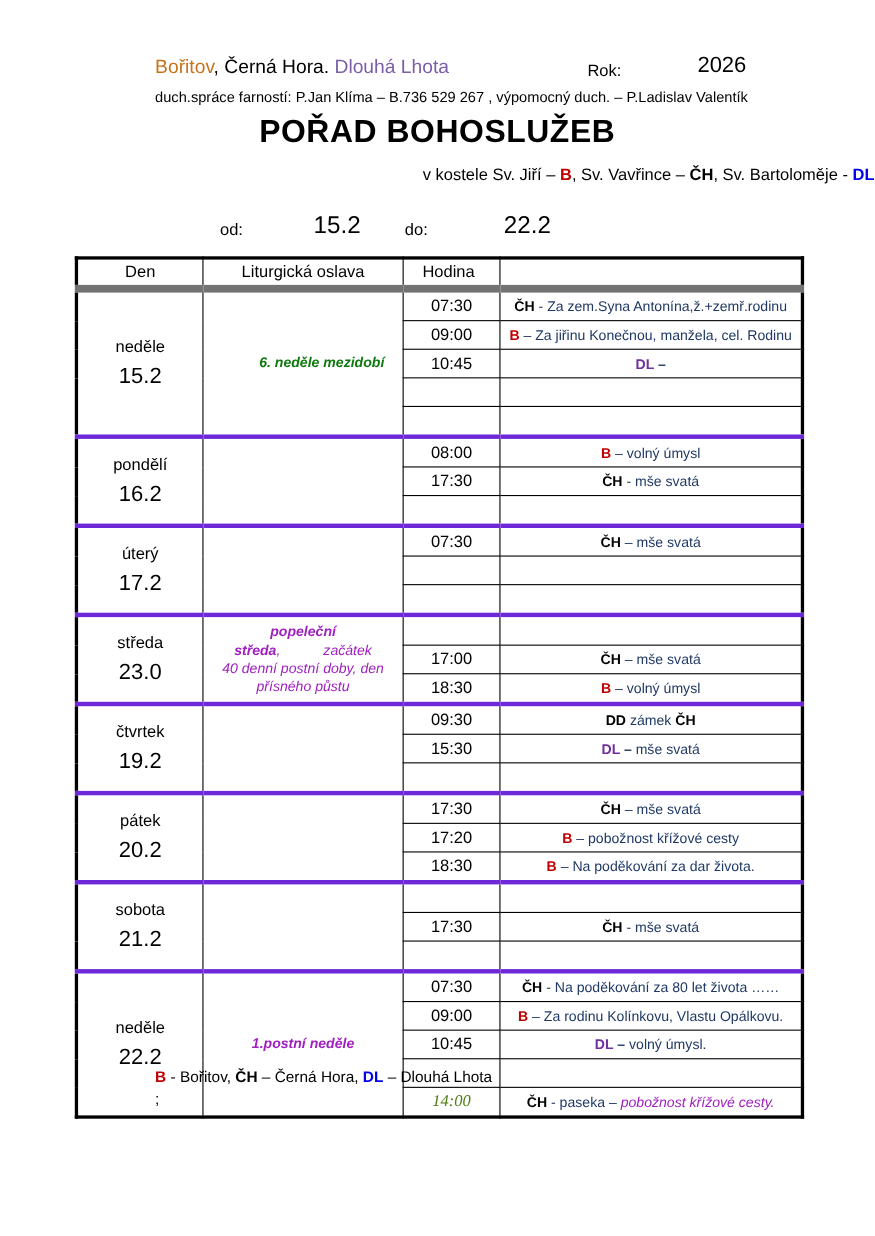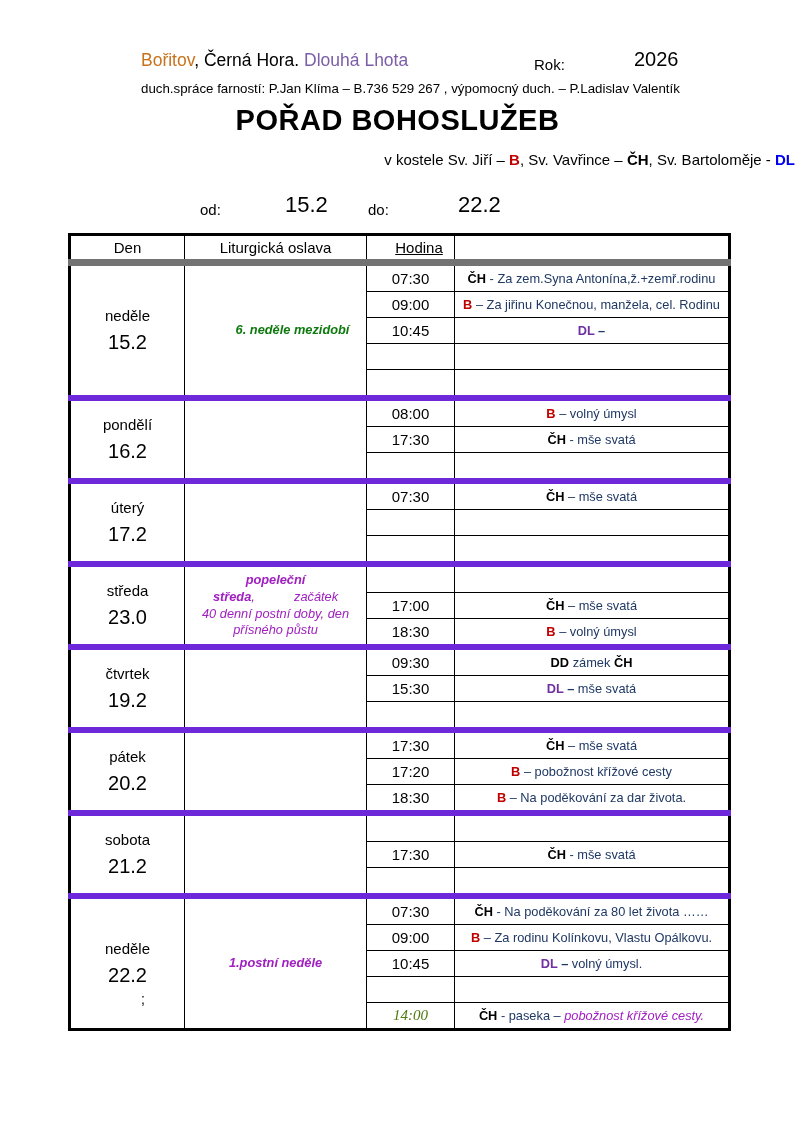--- a/index.html
+++ b/index.html
@@ -18,23 +18,23 @@
   .od-value{position:absolute;left:285px;top:192px;font-size:22px;}
   .do-label{position:absolute;left:368px;top:201px;font-size:15px;}
   .do-value{position:absolute;left:458px;top:192px;font-size:22px;}
 
   
   table.sched{position:absolute;left:68px;top:233px;width:660px;
               border-collapse:collapse;table-layout:fixed;border:3px solid #000;}
   .sched th,.sched td{border:1px solid #000;padding:0;overflow:visible;}
   .sched thead th{height:23px;font-weight:normal;font-size:15px;border-bottom:7px solid #737373;}
   .sched thead th.h-den,.sched thead th.h-lit{text-align:center;}
-  .sched thead th.h-hod{text-align:center;padding-left:17px;text-decoration:underline;}
+  .sched thead th.h-hod{text-align:left;padding-left:17px;}
   .sched tbody td{height:25px;}
-  tr.block-top td{border-top:6px solid #6d28d9;}
+  tr.block-top td{border-top:4px solid #6d28d9;}
   td.day-cell{vertical-align:middle;text-align:center;}
   .dayname{font-size:15px;line-height:1.1;}
   .daydate{font-size:20px;margin-top:6px;line-height:1.1;}
   td.liturgy-cell{vertical-align:middle;text-align:center;font-size:12.8px;line-height:1.3;}
   td.time-cell{text-align:center;font-size:15px;color:#000;}
   td.time-cell.t-magenta{color:#4d7c0f;font-style:italic;font-family:Liberation Serif, serif;}
   td.entry-cell{text-align:center;font-size:12.8px;white-space:nowrap;padding:0 2px;}
 
   
   .sg-orange{color:#C8731B;}
@@ -242,15 +242,16 @@
           <td class="time-cell"></td>
           <td class="entry-cell"></td>
         </tr>
         <tr>
           <td class="time-cell t-magenta">14:00</td>
           <td class="entry-cell"><span class="sg-blackb">ČH</span><span class="sg-navy">  - paseka – </span><span class="sg-magentai">pobožnost křížové cesty.</span></td>
         </tr>
       </tbody>
   </table>
 
+  <div class="footer1"><span class="sg-redb">B</span><span class="sg-black"> - Bořitov, </span><span class="sg-blackb">ČH</span><span class="sg-black"> – Černá Hora, </span><span class="sg-blueb">DL</span><span class="sg-black"> – Dlouhá Lhota</span></div>
   <div class="footer2">;</div>
 
 </div>
 
 </body></html>

